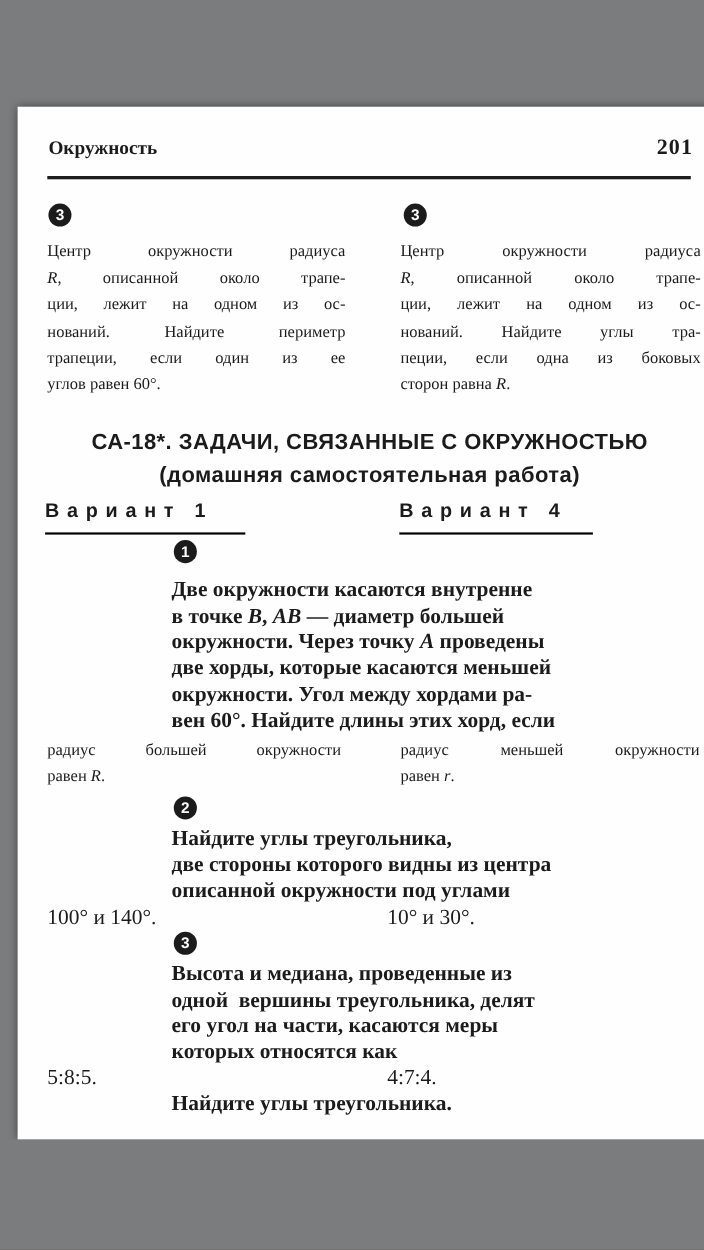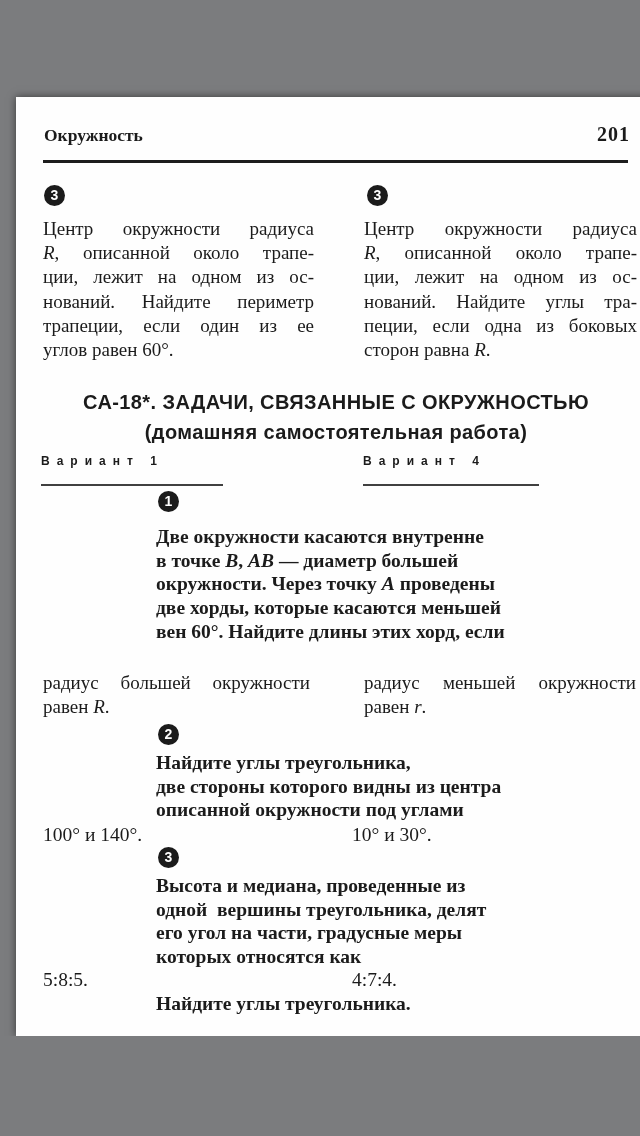--- a/index.html
+++ b/index.html
@@ -32,40 +32,40 @@
     background:var(--ink);color:var(--paper);
     font-family:"Liberation Sans",sans-serif;font-weight:bold;
     font-size:14px;line-height:21px;text-align:center;
   }
   .b-intro-left{top:88px;left:28px;}
   .b-intro-right{top:88px;left:351px;}
   .b-p1{top:394px;left:142px;}
   .b-p2{top:627px;left:142px;}
   .b-p3{top:750px;left:142px;}
 
-  .para{position:absolute;font-size:19px;line-height:24.2px;}
+  .para{position:absolute;font-size:15px;line-height:24.2px;}
   .tline{white-space:pre-wrap;}
   .jpara .tline{text-align:justify;text-align-last:justify;}
   .jpara .tline.last{text-align-last:left;}
   .it{font-style:italic;}
 
   .intro-left{top:120px;left:27px;width:271px;}
   .intro-right{top:120px;left:348px;width:273px;}
 
   .sec-title{
     position:absolute;top:291px;left:0;width:640px;text-align:center;
     font-family:"Liberation Sans",sans-serif;font-weight:bold;
     font-size:20px;line-height:29.5px;letter-spacing:.4px;
   }
 
   .variant{
     position:absolute;top:357px;height:30px;
     font-family:"Liberation Sans",sans-serif;font-weight:bold;
-    font-size:12px;letter-spacing:7px;
-    border-bottom:2px solid #404040;
+    font-size:18px;letter-spacing:7px;
+    border-bottom:2px solid #000000;
   }
   .v1{left:25px;width:182px;}
   .v2{left:347px;width:176px;}
 
   .bold-para{font-weight:bold;font-size:19.5px;line-height:23.7px;}
   .p1-text{top:428px;left:140px;width:430px;}
   .p1-ans-left{top:574px;left:27px;width:267px;line-height:23.5px;}
   .p1-ans-right{top:574px;left:348px;width:272px;line-height:23.5px;}
   .p2-text{top:654px;left:140px;width:450px;}
   .ans{position:absolute;font-size:19.5px;}
@@ -116,20 +116,21 @@
 
     <div class="variant v1">Вариант 1</div>
     <div class="variant v2">Вариант 4</div>
 
     <div class="badge b-p1">1</div>
     <div class="para bold-para p1-text">
         <div class="tline"><span>Две окружности касаются внутренне</span></div>
         <div class="tline"><span>в точке </span><span class="it">B</span><span>, </span><span class="it">AB</span><span> — диаметр большей</span></div>
         <div class="tline"><span>окружности. Через точку </span><span class="it">A</span><span> проведены</span></div>
         <div class="tline"><span>две хорды, которые касаются меньшей</span></div>
+        <div class="tline"><span>окружности. Угол между хордами ра-</span></div>
         <div class="tline last"><span>вен 60°. Найдите длины этих хорд, если</span></div>
       </div>
     <div class="para jpara p1-ans-left">
         <div class="tline"><span>радиус большей окружности</span></div>
         <div class="tline last"><span>равен </span><span class="it">R</span><span>.</span></div>
       </div>
     <div class="para jpara p1-ans-right">
         <div class="tline"><span>радиус меньшей окружности</span></div>
         <div class="tline last"><span>равен </span><span class="it">r</span><span>.</span></div>
       </div>
@@ -140,21 +141,21 @@
         <div class="tline"><span>две стороны которого видны из центра</span></div>
         <div class="tline last"><span>описанной окружности под углами</span></div>
       </div>
     <div class="ans a2-left">100° и 140°.</div>
     <div class="ans a2-right">10° и 30°.</div>
 
     <div class="badge b-p3">3</div>
     <div class="para bold-para p3-text">
         <div class="tline"><span>Высота и медиана, проведенные из</span></div>
         <div class="tline"><span>одной  вершины треугольника, делят</span></div>
-        <div class="tline"><span>его угол на части, градусные меры</span></div>
+        <div class="tline"><span>его угол на части, касаются меры</span></div>
         <div class="tline last"><span>которых относятся как</span></div>
       </div>
     <div class="ans a3-left">5:8:5.</div>
     <div class="ans a3-right">4:7:4.</div>
     <div class="closing">Найдите углы треугольника.</div>
 
   </div>
 
   <div class="letterbox bottom"></div>
 </div>

